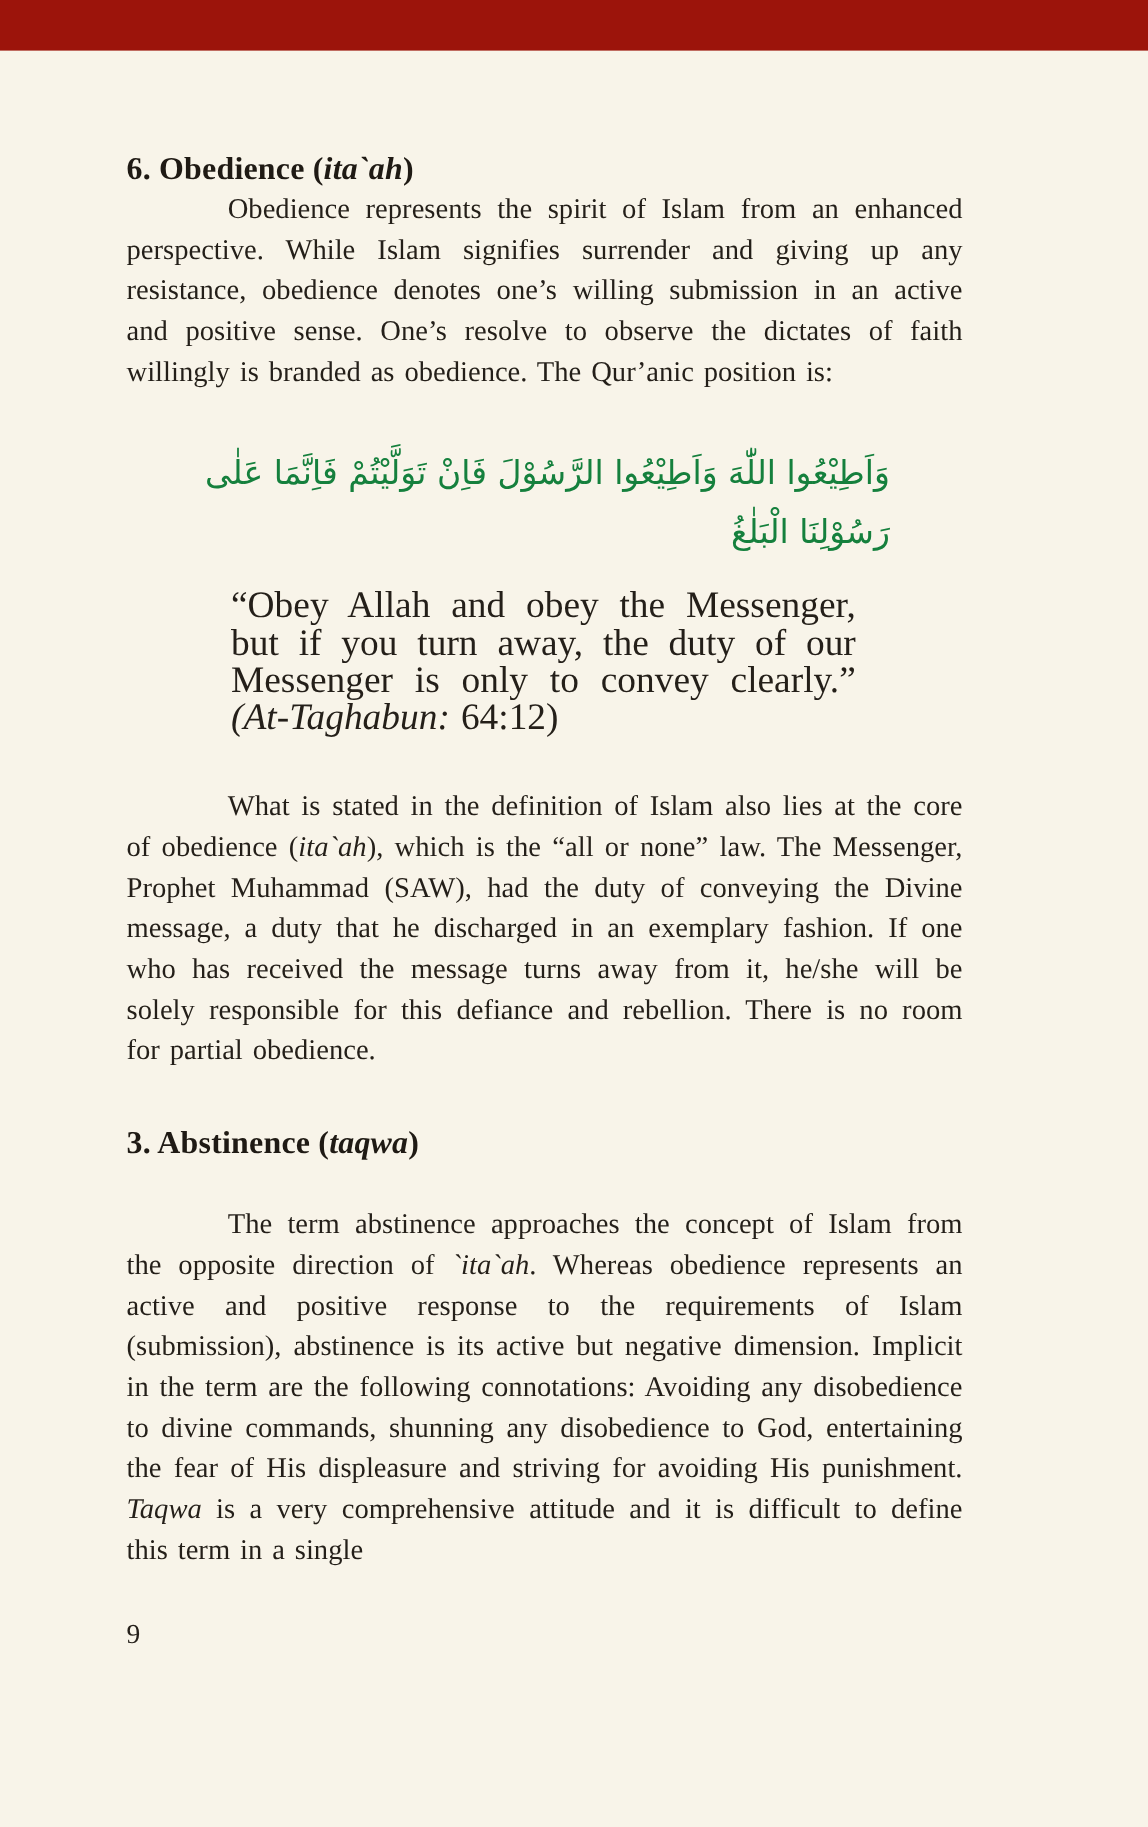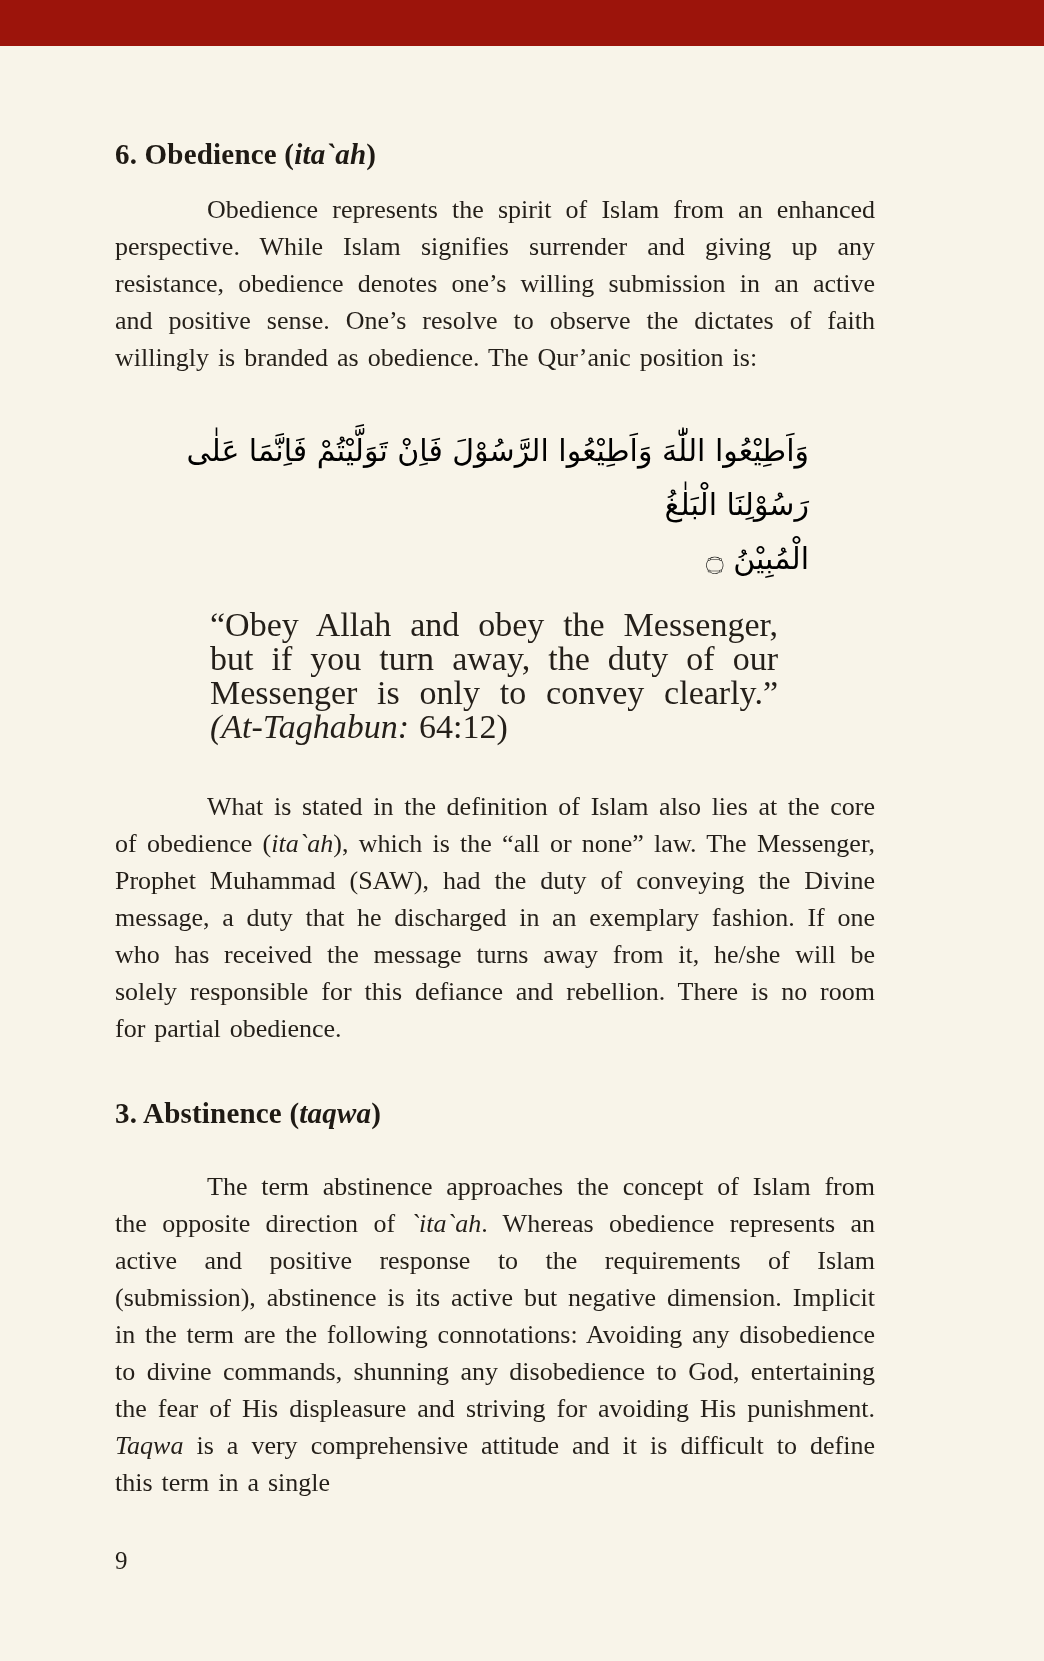--- a/index.html
+++ b/index.html
@@ -28,32 +28,32 @@
   }
   .heading-obedience { margin-top: 92px; }
   .heading-abstinence { margin-top: 50px; }
   .body-para {
     font-size: 26px;
     line-height: 37px;
     text-align: justify;
     text-indent: 92px;
     word-spacing: 2.5px;
   }
-  .para-1 { margin-top: 20px; }
+  .para-1 { }
   .para-2 { margin-top: 44px; }
   .para-3 { margin-top: 38px; }
   .arabic {
     direction: rtl;
     font-family: "DejaVu Sans", sans-serif;
     font-size: 30px;
     line-height: 54px;
     text-align: right;
     padding-right: 66px;
     margin-top: 48px;
-    color: #000000;
+    color: #15803d;
   }
   .quote {
     margin-top: 22px;
     margin-left: 95px;
     width: 568px;
     font-size: 34px;
     line-height: 34px;
     text-align: justify;
     word-spacing: 1.5px;
   }
@@ -71,21 +71,20 @@
   <div class="top-bar"></div>
 
   <div class="content">
 
     <h2 class="heading heading-obedience"><span>6. Obedience (</span><em>ita`ah</em><span>)</span></h2>
 
     <p class="body-para para-1"><span>Obedience represents the spirit of Islam from an enhanced perspective.  While Islam signifies surrender and giving up any resistance, obedience denotes one’s willing submission in an active and positive sense.  One’s resolve to observe the dictates of faith willingly is branded as obedience.  The Qur’anic position is:</span></p>
 
     <div class="arabic" dir="rtl">
       <div>وَاَطِيْعُوا اللّٰهَ وَاَطِيْعُوا الرَّسُوْلَ فَاِنْ تَوَلَّيْتُمْ فَاِنَّمَا عَلٰى رَسُوْلِنَا الْبَلٰغُ</div>
-      <div>الْمُبِيْنُ ۝</div>
     </div>
 
     <div class="quote"><span>“Obey Allah and obey the Messenger, but if you turn away, the duty of our Messenger is only to convey clearly.”  </span><em>(At-Taghabun:</em><span> 64:12)</span></div>
 
     <p class="body-para para-2"><span>What is stated in the definition of Islam also lies at the core of obedience (</span><em>ita`ah</em><span>), which is the “all or none” law.  The Messenger, Prophet Muhammad  (SAW), had the duty of conveying the Divine message, a duty that he discharged in an exemplary fashion.  If one who has received the message turns away from it, he/she will be solely responsible for this defiance and rebellion.  There is no room for partial obedience.</span></p>
 
     <h2 class="heading heading-abstinence"><span>3. Abstinence (</span><em>taqwa</em><span>)</span></h2>
 
     <p class="body-para para-3"><span>The term abstinence approaches the concept of Islam from the opposite direction of </span><em>`ita`ah</em><span>.  Whereas obedience represents an active and positive response to the requirements of Islam (submission), abstinence is its active but negative dimension.  Implicit in the term are the following connotations:  Avoiding any disobedience to divine commands, shunning any disobedience to God, entertaining the fear of His displeasure and striving for avoiding His punishment.  </span><em>Taqwa</em><span> is a very comprehensive attitude and it is difficult to define this term in a single</span></p>
 

